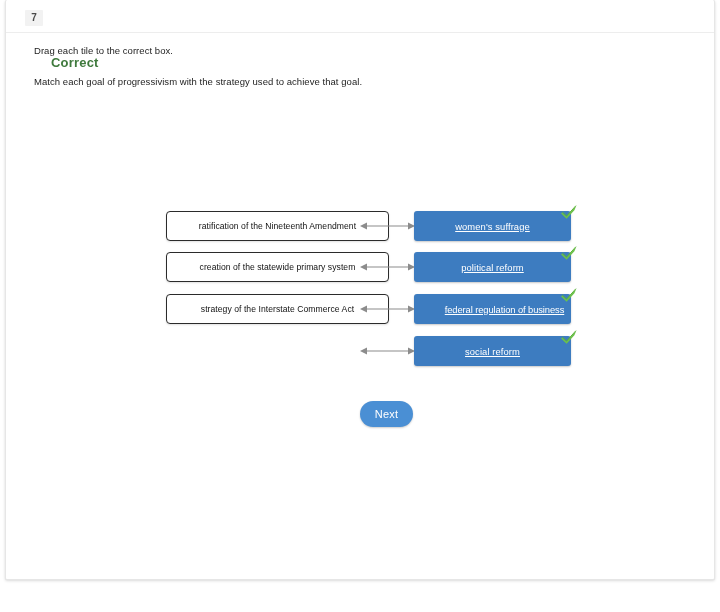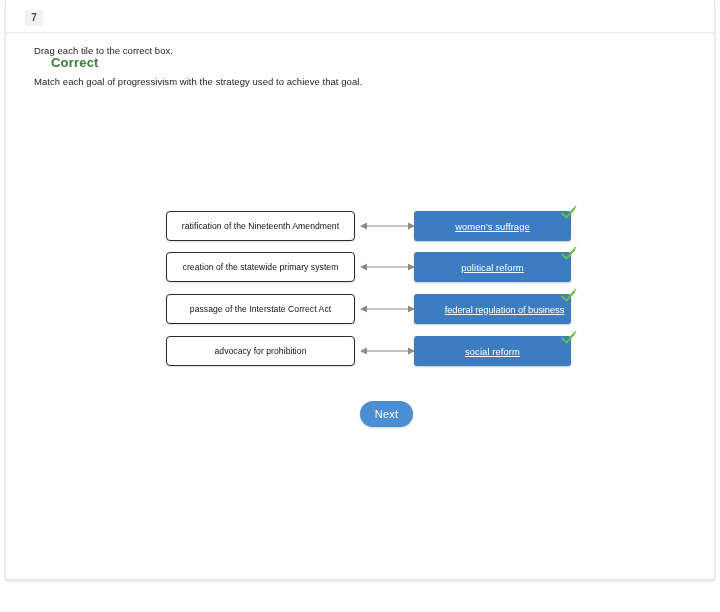--- a/index.html
+++ b/index.html
@@ -95,21 +95,21 @@
   .match-row.r0 { top: 211px; }
   .match-row.r1 { top: 252px; }
   .match-row.r2 { top: 294px; }
   .match-row.r3 { top: 336px; }
 
   
   .goal-tile {
     position: absolute;
     left: 0;
     top: 0;
-    width: 189px;
+    width: 223px;
     height: 30px;
     box-sizing: border-box;
     background: #ffffff;
     border: 1.3px solid #2b2b2b;
     border-radius: 4px;
     display: flex;
     align-items: center;
     justify-content: center;
     font-size: 8.6px;
     color: #111111;
@@ -238,41 +238,40 @@
         <div class="check-badge">
           <svg width="20" height="20" viewBox="0 0 20 20">
             <path d="M3.2 10.4 L7.4 14.6 L17.4 3.4 L15.4 8.2 L7.6 16.8 L2.0 11.6 Z" fill="#6cc24a"></path>
             <path d="M3.6 10.2 L7.6 14.0 L16.6 4.0" fill="none" stroke="#5cb23a" stroke-width="1" stroke-linecap="round" stroke-linejoin="round"></path>
           </svg>
         </div>
       </div>
     </div>
 
     <div class="match-row r2">
-      <div class="goal-tile">passage of the Interstate Correct Act</div>
+      <div class="goal-tile">strategy of the Interstate Commerce Act</div>
       <div class="connector">
         <svg width="55" height="12" viewBox="0 0 55 12">
           <line x1="6" y1="6" x2="49" y2="6" stroke="#8c8c8c" stroke-width="1.2"></line>
           <polygon points="0,6 7,2.5 7,9.5" fill="#8c8c8c"></polygon>
           <polygon points="55,6 48,2.5 48,9.5" fill="#8c8c8c"></polygon>
         </svg>
       </div>
       <div class="strategy-slot">
         <div class="strategy-tile tight">federal regulation of business</div>
         <div class="check-badge">
           <svg width="20" height="20" viewBox="0 0 20 20">
             <path d="M3.2 10.4 L7.4 14.6 L17.4 3.4 L15.4 8.2 L7.6 16.8 L2.0 11.6 Z" fill="#6cc24a"></path>
             <path d="M3.6 10.2 L7.6 14.0 L16.6 4.0" fill="none" stroke="#5cb23a" stroke-width="1" stroke-linecap="round" stroke-linejoin="round"></path>
           </svg>
         </div>
       </div>
     </div>
 
     <div class="match-row r3">
-      <div class="goal-tile">advocacy for prohibition</div>
       <div class="connector">
         <svg width="55" height="12" viewBox="0 0 55 12">
           <line x1="6" y1="6" x2="49" y2="6" stroke="#8c8c8c" stroke-width="1.2"></line>
           <polygon points="0,6 7,2.5 7,9.5" fill="#8c8c8c"></polygon>
           <polygon points="55,6 48,2.5 48,9.5" fill="#8c8c8c"></polygon>
         </svg>
       </div>
       <div class="strategy-slot">
         <div class="strategy-tile">social reform</div>
         <div class="check-badge">

